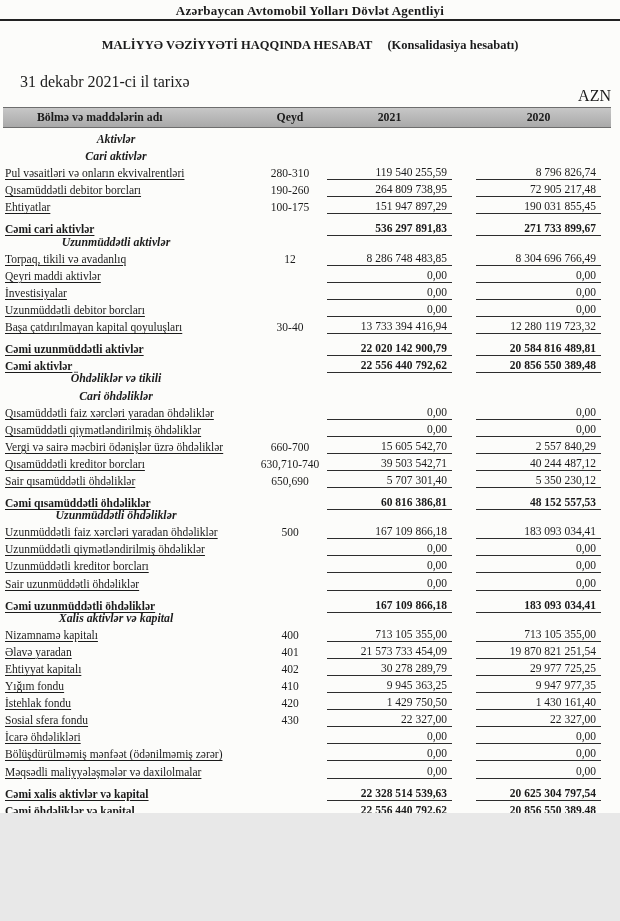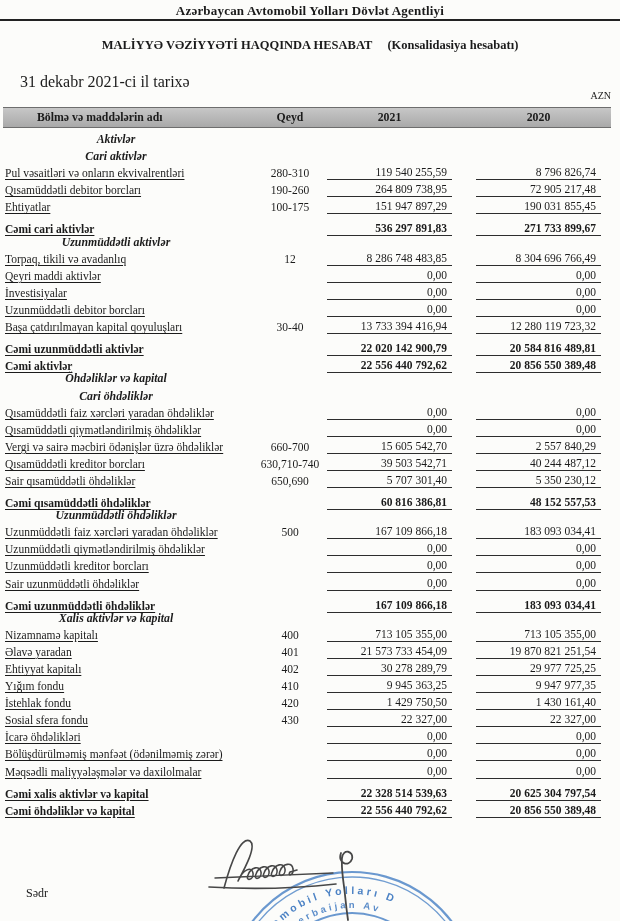--- a/index.html
+++ b/index.html
@@ -1,18 +1,18 @@
 <!DOCTYPE html>
 <html><head>
 <meta charset="utf-8">
 <style>
   html,body { margin:0; padding:0; background:#e8e8e8; }
   .page {
     position:relative;
-    width:620px; height:921px;
+    width:620px; height:813px;
     margin:0 auto;
     background:#fcfcfa;
     font-family:"Liberation Serif","DejaVu Serif",serif;
     color:#1b1b1b;
     overflow:hidden;
   }
   
   .org-title {
     padding-top:3px;
     text-align:center;
@@ -28,21 +28,21 @@
   }
   .report-title {
     margin-top:17px;
     text-align:center;
     font-weight:bold;
     font-size:12.5px;
     line-height:15px;
   }
   .report-title .sub { margin-left:15px; }
   .date-line { margin-top:22px; padding-left:20px; font-size:16px; line-height:14px; }
-  .currency  { margin-top:0; padding-right:9px; text-align:right; font-size:10px; line-height:14px; }
+  .currency  { margin-top:0; padding-right:9px; text-align:right; font-size:16px; line-height:14px; }
 
   
   .grid {
     display:grid;
     grid-template-columns:250px 74px 125px 24px 125px;
   }
   .thead {
     margin:4px 9px 0 3px;
     height:19px;
     background:linear-gradient(#c7c7c7,#a9a9a9);
@@ -191,21 +191,21 @@
         <div class="num">20 584 816 489,81</div>
       </div>
       <div class="row grid total">
         <div class="lbl">Cəmi aktivlər</div>
         <div class="note"></div>
         <div class="num">22 556 440 792,62</div>
         <div class="gapcell"></div>
         <div class="num">20 856 550 389,48</div>
       </div>
       <div class="row grid sec-row">
-        <div class="sec">Öhdəliklər və kapital</div>
+        <div class="sec">Öhdəliklər və tikili</div>
       </div>
       <div class="row grid sec-row">
         <div class="sec">Cari öhdəliklər</div>
       </div>
       <div class="row grid">
         <div class="lbl">Qısamüddətli faiz xərcləri yaradan öhdəliklər</div>
         <div class="note"></div>
         <div class="num">0,00</div>
         <div class="gapcell"></div>
         <div class="num">0,00</div>

